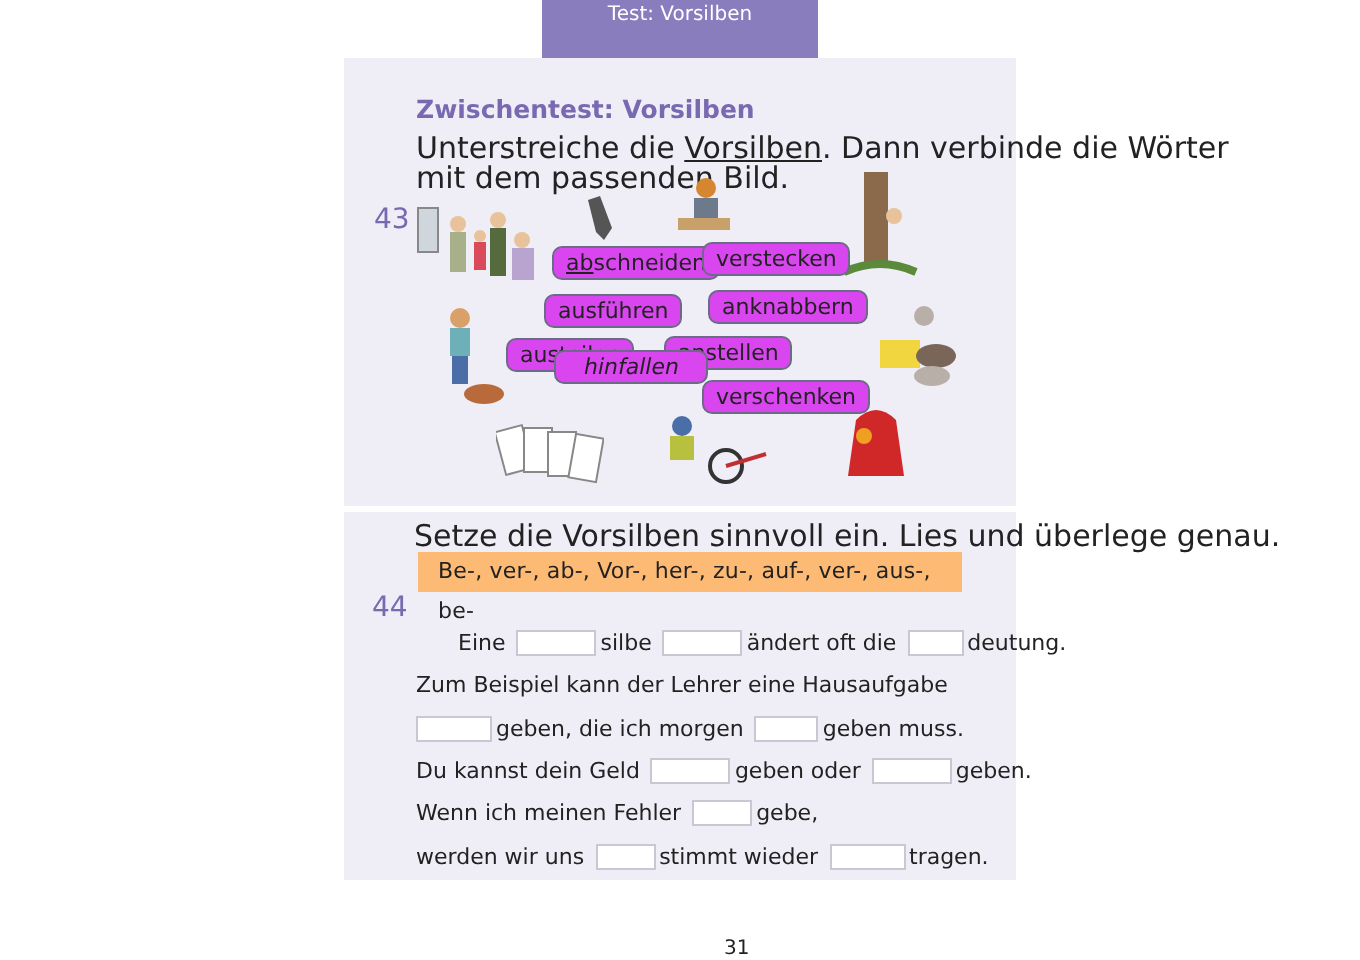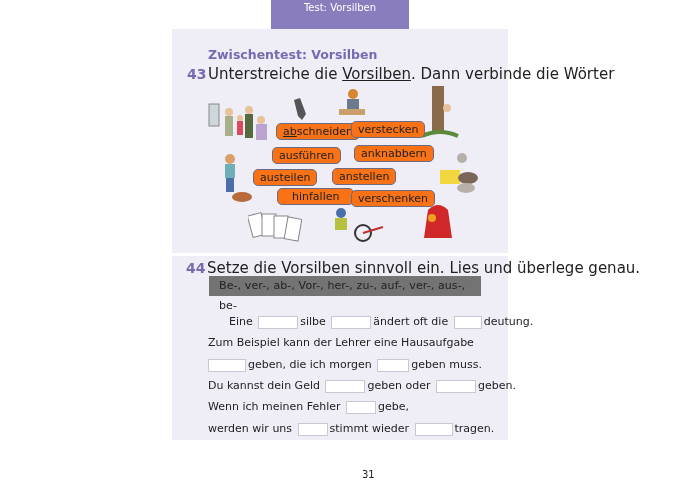--- a/index.html
+++ b/index.html
@@ -2,43 +2,44 @@
 <html><head>
 <meta charset="utf-8">
 <style>
   html,body{margin:0;padding:0;}
   body{width:680px;height:480px;background:#ffffff;position:relative;overflow:hidden;font-family:"DejaVu Sans","Liberation Sans",sans-serif;color:#2a2a2a;}
   .header-tab{position:absolute;left:271px;top:0;width:138px;height:32px;background:#8a7dbd;color:#fff;font-size:10px;text-align:center;line-height:16px;}
   .panel{position:absolute;left:172px;width:336px;background:#efeef7;}
   .panel1{top:29px;height:224px;}
   .panel2{top:256px;height:184px;}
   .section-title{position:absolute;left:208px;top:35px;font-size:12.5px;font-weight:bold;color:#7869b1;margin-top:12px;}
-  .task-num{position:absolute;font-size:14px;font-weight:bold;color:#7869b1;}
+  .task-num{position:absolute;font-size:14px;font-weight:normal;color:#7869b1;margin-top:36px;}
   .task-text{position:absolute;font-size:15px;line-height:15px;color:#222;}
   .task-text u{text-decoration:underline;}
-  .word{position:absolute;background:#f97316;border:1.2px solid #6b6b85;border-radius:5px;font-size:11px;padding:1px 6px;color:#222;}
+  .word{position:absolute;background:#d946ef;border:1.2px solid #6b6b85;border-radius:5px;font-size:11px;padding:1px 6px;color:#222;}
   .pic{position:absolute;}
-  .syl-box{position:absolute;left:209px;top:276px;width:272px;height:20px;background:#737373;font-size:11px;line-height:20px;padding-left:10px;box-sizing:border-box;color:#222;letter-spacing:0.1px;}
+  .syl-box{position:absolute;left:209px;top:276px;width:272px;height:20px;background:#fdba74;font-size:11px;line-height:20px;padding-left:10px;box-sizing:border-box;color:#222;letter-spacing:0.1px;}
   .line{position:absolute;left:208px;font-size:11px;color:#222;height:16px;line-height:16px;white-space:nowrap;}
   .blank{display:inline-block;height:11px;background:#fff;border:1px solid #c8c8d4;vertical-align:middle;margin:0 2px;}
   .page-num{position:absolute;left:333px;top:469px;font-size:10px;color:#222;margin-left:29px;}
 </style>
 </head>
 <body>
 
 <div class="header-tab">Test: Vorsilben</div>
 
 <div class="panel panel1"></div>
 <div class="panel panel2"></div>
 
 <div class="section-title">Zwischentest: Vorsilben</div>
 
 <div class="task-num" style="left:187px;top:66px;">43</div>
 <div class="task-text" style="left:208px;top:67px;">
   <span>Unterstreiche die </span><u>Vorsilben</u><span>. Dann verbinde die Wörter</span><br>
+  <span>mit dem passenden Bild.</span>
 </div>
 
 <svg class="pic" style="left:207px;top:100px" width="62" height="50">
   <rect x="2" y="4" width="10" height="22" fill="#cfd6dc" stroke="#888"></rect>
   <circle cx="22" cy="12" r="4" fill="#e8c29a"></circle>
     <rect x="18" y="16" width="8" height="20" fill="#a8b08a"></rect>
   <circle cx="33" cy="18" r="3" fill="#e8c29a"></circle>
     <rect x="30" y="21" width="6" height="14" fill="#d94a5a"></rect>
   <circle cx="42" cy="10" r="4" fill="#e8c29a"></circle>
     <rect x="38" y="14" width="8" height="24" fill="#566b3d"></rect>
@@ -86,21 +87,21 @@
   <path d="M8 10 Q18 0 28 10 L32 38 L4 38 Z" fill="#d02828"></path>
   <circle cx="12" cy="18" r="4" fill="#f0a020"></circle>
 </svg>
 
 <div class="word" style="left:276px;top:123px;"><u>ab</u><span>schneiden</span></div>
 <div class="word" style="left:351px;top:121px;"><span>verstecken</span></div>
 <div class="word" style="left:272px;top:147px;"><span>ausführen</span></div>
 <div class="word" style="left:354px;top:145px;"><span>anknabbern</span></div>
 <div class="word" style="left:253px;top:169px;"><span>austeilen</span></div>
 <div class="word" style="left:332px;top:168px;"><span>anstellen</span></div>
-<div class="word" style="left:277px;top:188px;padding:1px 14px;"><span>hinfallen</span></div>
+<div class="word" style="left:277px;top:175px;padding:1px 14px;font-style:italic;"><span>hinfallen</span></div>
 <div class="word" style="left:351px;top:190px;"><span>verschenken</span></div>
 
 <div class="task-num" style="left:186px;top:260px;">44</div>
 <div class="task-text" style="left:207px;top:261px;">Setze die Vorsilben sinnvoll ein. Lies und überlege genau.</div>
 <div class="syl-box">Be-, ver-, ab-, Vor-, her-, zu-, auf-, ver-, aus-, be-</div>
 
 <div class="line" style="top:314px;margin-left:21px;">
   <span>Eine </span><span class="blank" style="width:38px"></span><span>silbe </span><span class="blank" style="width:38px"></span><span>ändert oft die </span><span class="blank" style="width:26px"></span><span>deutung.</span>
 </div>
 <div class="line" style="top:335px;">

